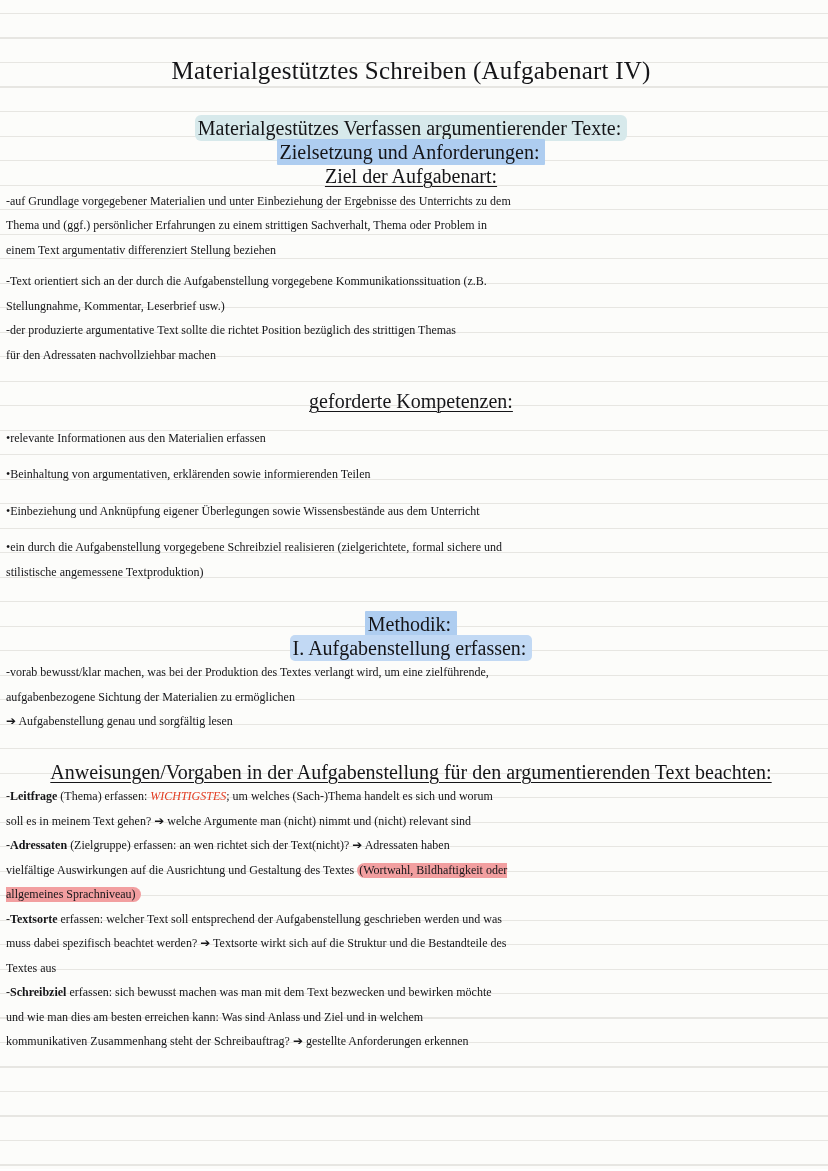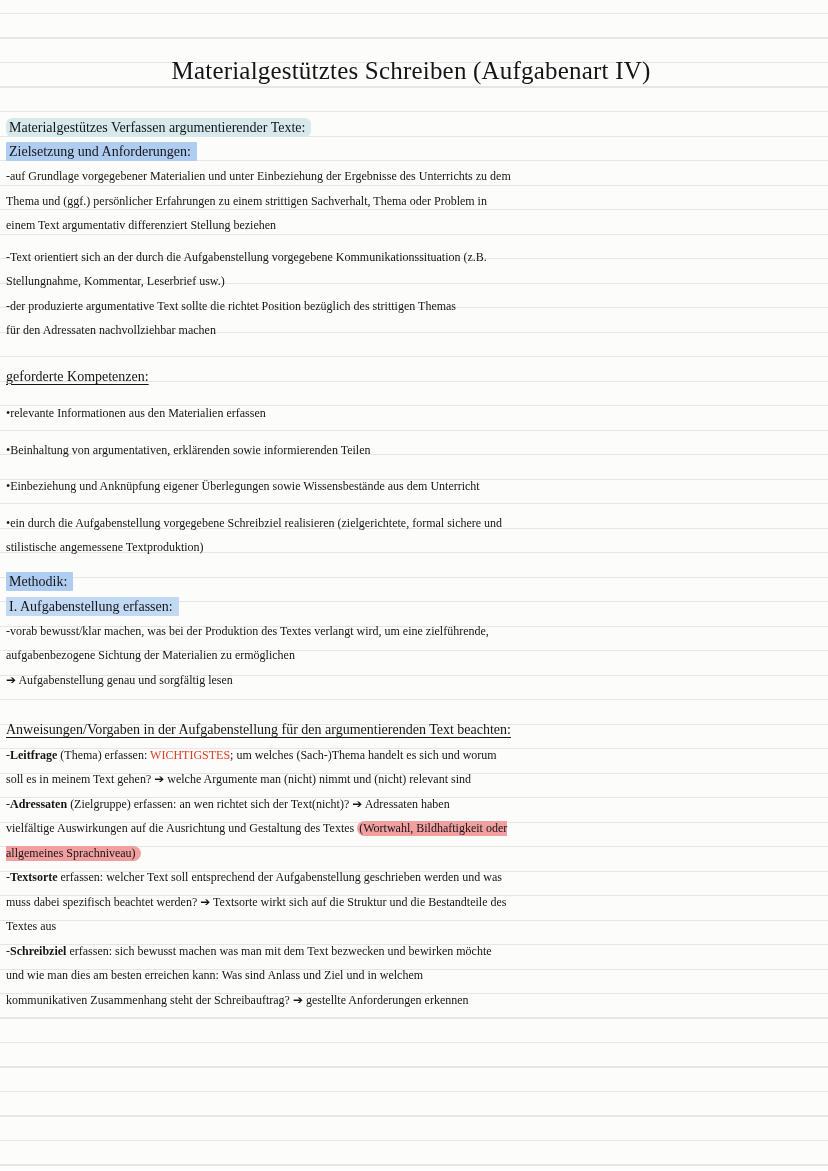--- a/index.html
+++ b/index.html
@@ -28,63 +28,64 @@
   .title {
     margin: 0;
     font-size: 25px;
     font-weight: 400;
     line-height: 36px;
     text-align: center;
     letter-spacing: 0.2px;
   }
 
   p { margin: 0; }
-  .line { font-size: 14px; line-height: 24.5px; }
+  .line { font-size: 20px; line-height: 24.5px; text-align: center; }
   .para { font-size: 12px; line-height: 24.5px; white-space: pre-wrap; }
 
   .mt-main  { margin-top: 26px; }
   .mb-para  { margin-bottom: 7px; }
   .mt-komp  { margin-top: 22px; }
-  .mt-meth  { margin-top: 10px; }
+  .mt-meth  { margin-top: 27px; }
   .mt-anw   { margin-top: 26px; }
 
   .hl { padding: 1.5px 6px 2.5px 3px; border-radius: 6px; }
   .hl-cyan      { background: var(--highlight-cyan, #d7e9eb); }
   .hl-blue      { background: var(--highlight-blue, #aecdf0); border-radius: 1px; }
-  .hl-lightblue { background: var(--highlight-lightblue, #c2d9f4); border-radius: 0; }
+  .hl-lightblue { background: var(--highlight-lightblue, #c2d9f4); border-radius: 5px; }
   .hl-pink {
     background: var(--highlight-pink, #f29fa0);
     border-radius: 8px;
     padding: 0 5px 1px 2px;
   }
 
   .underlined {
     text-decoration: underline;
     text-underline-offset: 3px;
     text-decoration-thickness: 1px;
   }
 
-  .red { color: var(--red-text, #e23b20); }
+  .red { color: var(--red-text, #e23b20); font-style: italic; }
   b { font-weight: 700; }
 
   ul.bullets { list-style: none; margin: 0; padding: 0; }
   ul.bullets li { margin: 12px 0 1px 0; }
 </style>
 </head>
 <body>
 
 <div class="page">
   <div class="content">
 
     <h1 class="title">Materialgestütztes Schreiben (Aufgabenart IV)</h1>
 
     <p class="line mt-main"><span class="hl hl-cyan">Materialgestützes Verfassen argumentierender Texte:</span></p>
 
     <p class="line"><span class="hl hl-blue">Zielsetzung und Anforderungen:</span></p>
 
+    <p class="line"><span class="underlined">Ziel der Aufgabenart:</span></p>
 
     <p class="para mb-para">-auf Grundlage vorgegebener Materialien und unter Einbeziehung der Ergebnisse des Unterrichts zu dem
 Thema und (ggf.) persönlicher Erfahrungen zu einem strittigen Sachverhalt, Thema oder Problem in
 einem Text argumentativ differenziert Stellung beziehen</p>
     <p class="para">-Text orientiert sich an der durch die Aufgabenstellung vorgegebene Kommunikationssituation (z.B.
 Stellungnahme, Kommentar, Leserbrief usw.)</p>
     <p class="para">-der produzierte argumentative Text sollte die richtet Position bezüglich des strittigen Themas
 für den Adressaten nachvollziehbar machen</p>
 
     <p class="line mt-komp"><span class="underlined">geforderte Kompetenzen:</span></p>

